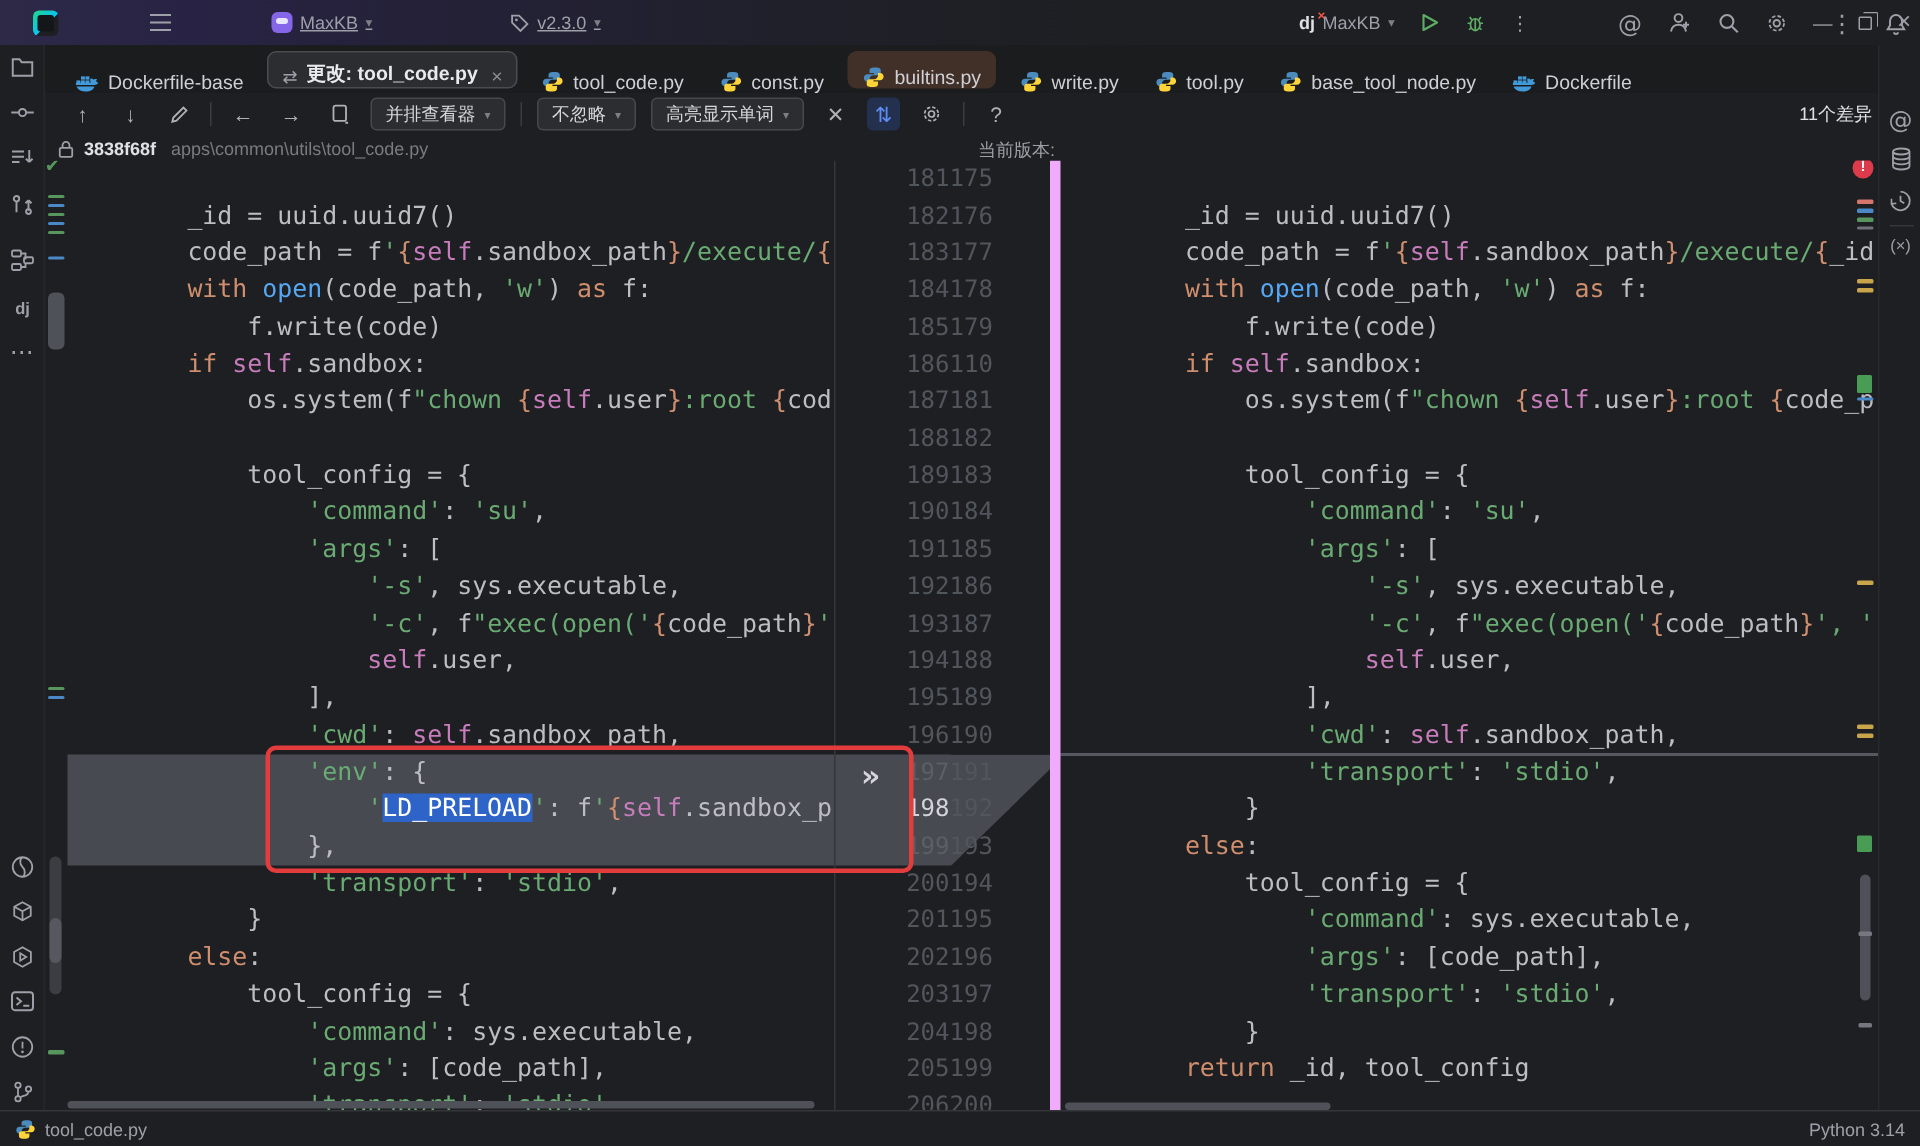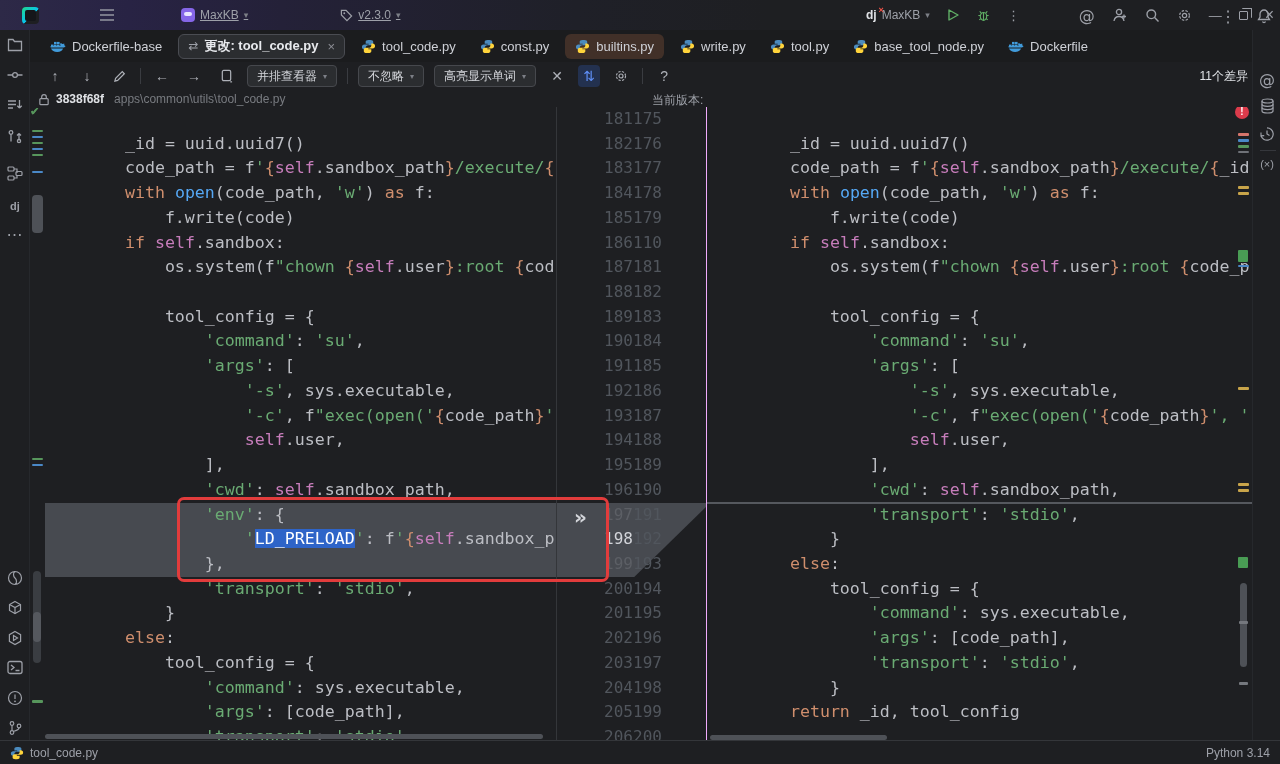--- a/index.html
+++ b/index.html
@@ -25,21 +25,21 @@
   .tb-right { position:absolute; right:6px; top:0; height:30px; display:flex; align-items:center; gap:17px; }
   .wbtn { color:#9da0a8; font-size:13px; }
   .maxbox { width:9px; height:9px; border:1.3px solid #9da0a8; border-radius:1px; position:relative;}
   .maxbox::before{content:""; position:absolute; left:2px; top:-4px; width:9px; height:9px;
      border:1.3px solid #9da0a8; border-left:none; border-bottom:none; border-radius:1px;}
   svg.ic { display:block; }
 
   
   .tabbar { position:absolute; left:30px; top:30px; width:1222px; height:32px;
     background:#1b1c1e; display:flex; align-items:center; padding-left:8px; font-size:13px; }
-  .tab { display:flex; align-items:center; gap:6px; padding:0 12px; height:32px; color:#ced0d6; cursor:pointer; white-space:nowrap;}
+  .tab { display:flex; align-items:flex-end; gap:6px; padding:0 12px; height:32px; color:#ced0d6; cursor:pointer; white-space:nowrap;}
   .tab.active { background:#2b2d30; border:1px solid #4a4c52; border-radius:6px; height:25px; padding:0 9px; color:#e8eaee; margin:0 4px;}
   .tab.highlight { background:#413028; border-radius:6px; height:25px; padding:0 10px; margin:0 4px;}
   .tab .close { color:#8c8e95; margin-left:3px; font-size:13px; }
   .tab-extra { position:absolute; right:44px; top:0; height:32px; display:flex; align-items:center; color:#9da0a8;}
   .bell-slot { position:absolute; right:8px; top:0; height:32px; display:flex; align-items:center;}
 
   
   .toolbar { position:absolute; left:30px; top:62px; width:1222px; height:28px;
     display:flex; align-items:center; gap:10px; padding-left:14px; font-size:12px; color:#c9cbd0;}
   .tbtn { display:flex; align-items:center; justify-content:center; width:22px; height:22px; color:#aeb1b8; font-size:14px; border-radius:4px;}
@@ -55,21 +55,21 @@
   .commitgrp { position:absolute; left:8px; top:0; display:flex; align-items:center; gap:6px;}
   .commitgrp b { color:#dfe1e5; font-weight:bold; }
   .commitgrp .path { color:#787b80; margin-left:4px;}
   .curver { position:absolute; left:622px; top:0; color:#9da0a8; }
 
   
   .editor { position:absolute; left:0; top:107px; width:1280px; height:633px; overflow:hidden;
     font-family:"DejaVu Sans Mono", monospace; font-size:16.6px; }
   .pane { position:absolute; top:0; overflow:hidden; }
   .pane-left  { left:30px;  width:526px; }
-  .guttercol  { left:556px; width:151px; border-left:1px solid #34363a; border-right:1px solid #f0abfc; }
+  .guttercol  { left:556px; width:151px; border-left:1px solid #34363a; border-right:7px solid #f0abfc; }
   .pane-right { left:707px; width:545px; }
   .crow { height:24.72px; line-height:24.72px; white-space:pre; overflow:hidden; }
   .pane-left  .crow { padding-left:15px; }
   .pane-right .crow { padding-left:3px; }
   .grow { height:24.72px; line-height:24.72px; display:flex; color:#51565d; font-size:16px;}
   .lnL { width:76px; text-align:right; }
   .lnR { width:58px; text-align:left; }
   .lnL.dim { color:#5c5f65; } .lnL.cur { color:#d2d4d9; }
   .tk-p{color:#bcbec4} .tk-s{color:#6aab73} .tk-k{color:#cf8e6d}
   .tk-f{color:#c77dbb} .tk-b{color:#56a8f5}

